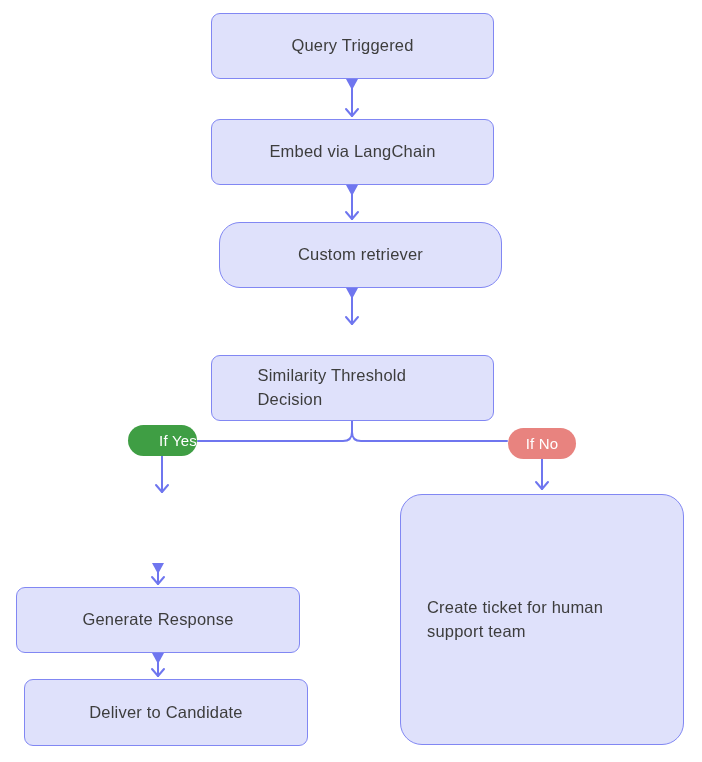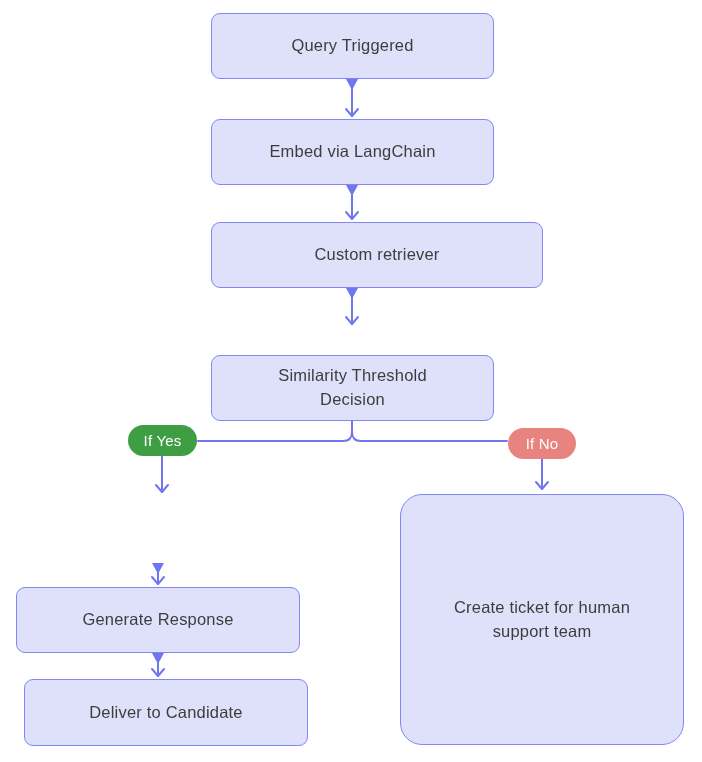--- a/index.html
+++ b/index.html
@@ -36,49 +36,48 @@
   }
   .node {
     position: absolute;
     box-sizing: border-box;
     background: var(--node-fill, #dfe1fb);
     border: 1.5px solid var(--node-border, #8187f3);
     border-radius: 9px;
     display: flex;
     align-items: center;
     justify-content: center;
-    text-align: center;
     color: var(--text, #3d3d3d);
     font-size: 16.5px;
     letter-spacing: 0.2px;
     line-height: 1.45;
   }
   .node-query     { left: 211px; top: 13px;  width: 283px; height: 66px; }
   .node-embed     { left: 211px; top: 119px; width: 283px; height: 66px; }
-  .node-retriever { left: 211px; top: 222px; width: 332px; height: 66px; }
+  .node-retriever { left: 219px; top: 222px; width: 283px; height: 66px; border-radius: 21px; }
   .node-decision  { left: 211px; top: 327px; width: 283px; height: 66px; margin-top: 28px; }
   .node-process   { left: 16px;  top: 496px; width: 284px; height: 67px; }
   .node-generate  { left: 16px;  top: 587px; width: 284px; height: 66px; }
   .node-deliver   { left: 16px;  top: 679px; width: 284px; height: 67px; margin-left: 8px; }
   .node-ticket    { left: 400px; top: 494px; width: 284px; height: 251px; border-radius: 22px; }
   .node-decision .node-label { max-width: 190px; }
   .node-ticket .node-label   { max-width: 230px; }
   .pill {
     position: absolute;
     box-sizing: border-box;
     height: 31px;
     display: flex;
     align-items: center;
     justify-content: center;
     border-radius: 16px;
     color: var(--pill-text, #ffffff);
     font-size: 15px;
     letter-spacing: 0.2px;
   }
-  .pill-yes { left: 128px; top: 425px; width: 69px; background: var(--yes-pill, #3f9e44); }
+  .pill-yes { left: 128px; top: 425px; width: 69px; background: var(--yes-pill, #3f9e44); justify-content: flex-end; }
   .pill-no  { left: 508px; top: 428px; width: 68px; background: var(--no-pill, #e8837f); }
 </style>
 </head>
 <body>
 
 <div class="canvas">
 
   <svg class="connector-layer" viewBox="0 0 702 762" xmlns="http://www.w3.org/2000/svg">
 
     <g class="connector">

